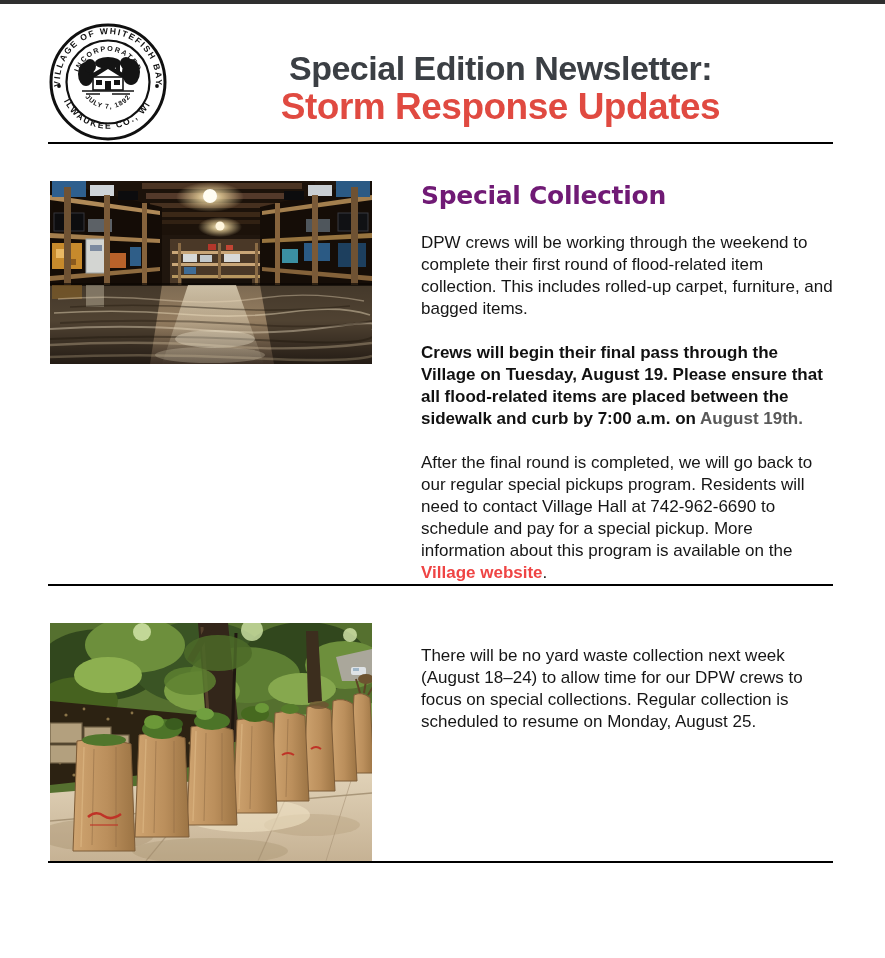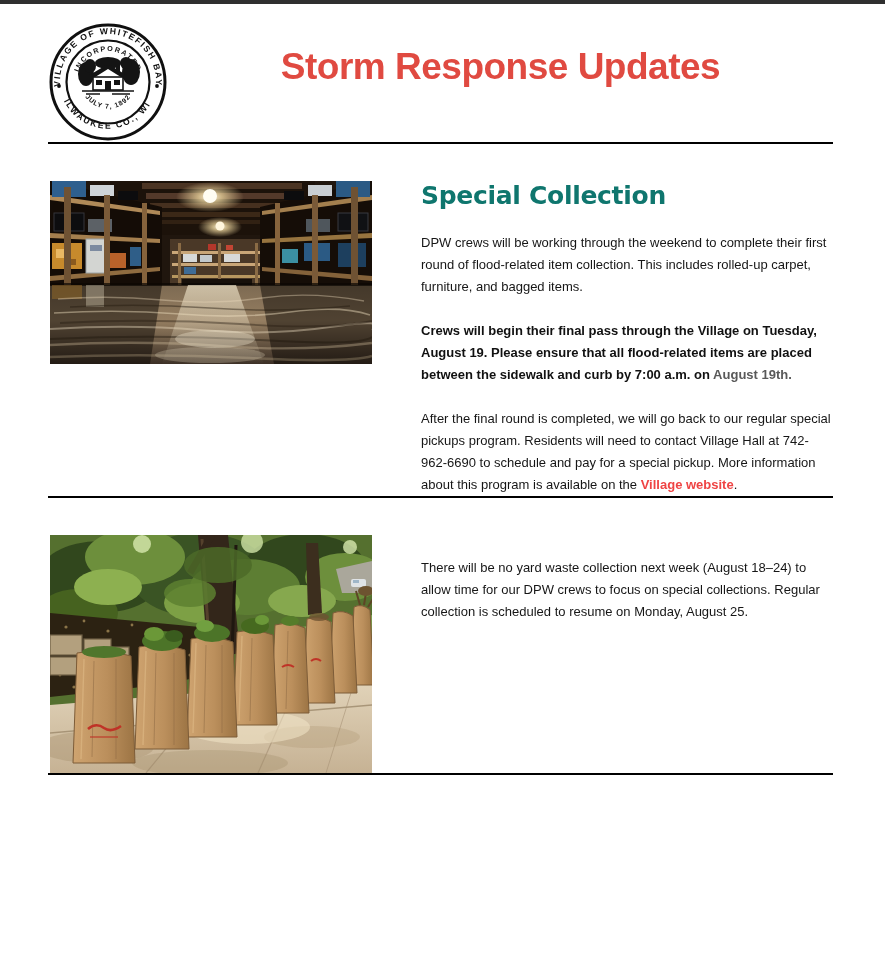--- a/index.html
+++ b/index.html
@@ -30,24 +30,24 @@
   .rule-1 { margin-top:30px; }
   .rule-2 { margin-top:28px; }
   .rule-3 { margin-top:26px; }
 
   
   .section { display:flex; margin-top:37px; }
   .section figure { margin:0 0 0 2px; flex:0 0 322px; }
   .section .photo { display:block; }
   .txt { width:412px; margin-left:49px; }
   .h3 {
-    margin:0; font-size:25px; line-height:30px; font-weight:700; color:#0f766e;
+    margin:0; font-size:25px; line-height:30px; font-weight:700; color:#701a75;
     font-family:"DejaVu Sans", sans-serif; letter-spacing:-0.3px;
   }
-  .txt p { margin:22px 0 0; font-size:13px; line-height:22px; }
+  .txt p { margin:22px 0 0; font-size:17px; line-height:22px; }
   .h3 + p { margin-top:21px; }
   .bold-para { font-weight:700; color:#111; }
   .date-gray { color:#595959; font-weight:700;text-align:right; }
   a.vlink { color:#ef4444; font-weight:700; text-decoration:none; cursor:pointer; }
 
   
   .seal text { font-family:"Liberation Sans", sans-serif; font-weight:bold; fill:#101010; }
   .ring-t { font-size:8.6px; letter-spacing:1.6px; }
   .ring-b { font-size:8.6px; letter-spacing:1.8px; }
   .inc-t  { font-size:7.2px; letter-spacing:1.6px; }
@@ -86,20 +86,21 @@
         <polygon points="-20,-2 0,-14 20,-2 16,1 0,-9 -16,1" fill="#141414"></polygon>
         <rect x="-15" y="-1" width="30" height="13" fill="#fff" stroke="#141414" stroke-width="1.6"></rect>
         <rect x="-3" y="3" width="6" height="9" fill="#141414"></rect>
         <rect x="-12" y="2" width="6" height="5" fill="#141414"></rect>
         <rect x="6" y="2" width="6" height="5" fill="#141414"></rect>
         <path d="M-26 13 h52 M-22 16 h14 M4 16 h18" stroke="#141414" stroke-width="1.4" fill="none"></path>
       </g>
     </svg>
 
     <div class="titles">
+      <h1 class="title">Special Edition Newsletter:</h1>
       <h2 class="subtitle">Storm Response Updates</h2>
     </div>
   </header>
 
   <hr class="rule rule-1">
 
   <section class="section">
     <figure aria-label="Flooded basement aisle with storage shelves, boxes and standing water reflecting ceiling lights">
       <svg class="photo" viewBox="0 0 322 183" width="322" height="183">
         <defs>

